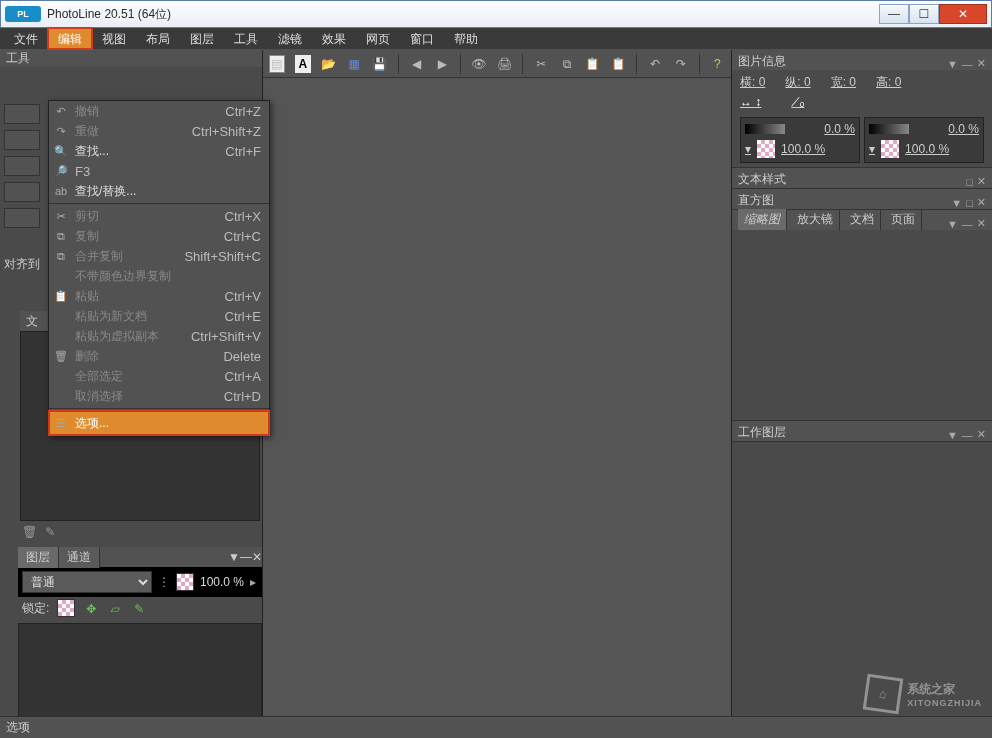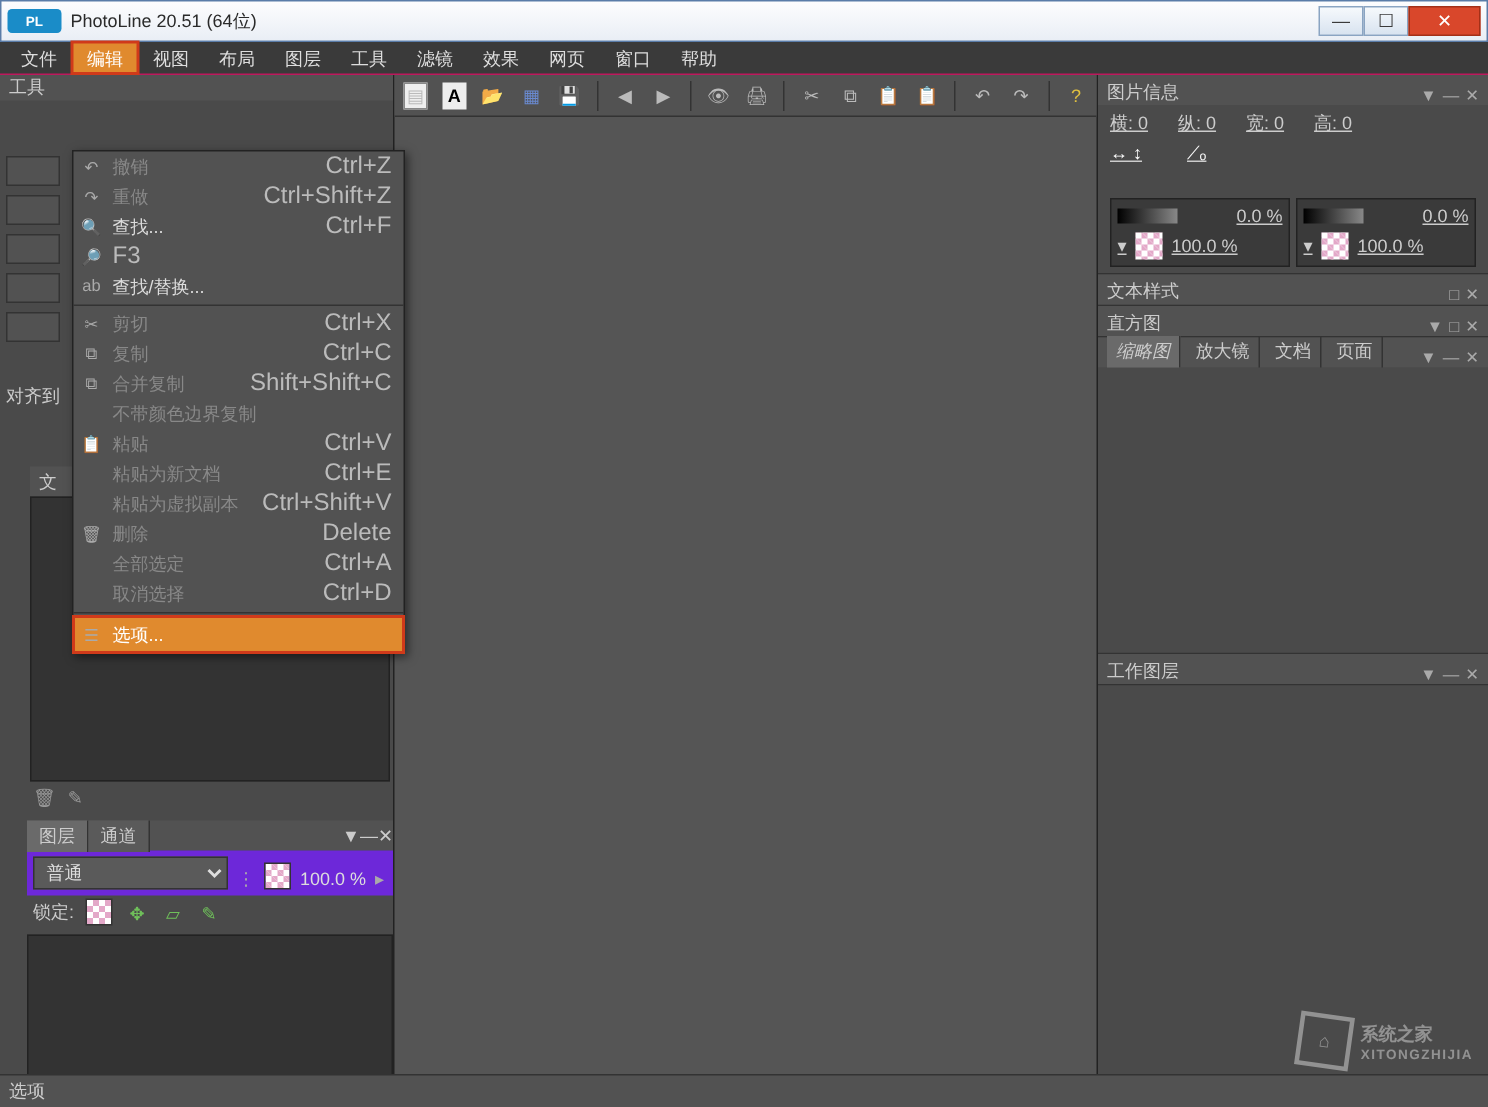--- a/index.html
+++ b/index.html
@@ -32,21 +32,21 @@
 .nav-panel .nav-hdr { height: 20px; background: #525252; display: flex; align-items: center; color: #ccc; padding: 0 6px; }
 .nav-panel .nav-body { height: 190px; background: #333; border: 1px solid #222; }
 .panel-footer-icons { display: flex; gap: 8px; padding: 4px 2px; color: #999; }
 
 
 .layer-panel { margin-left: 18px; width: 244px; margin-top: 4px; }
 .layer-panel .lp-tabs { height: 20px; background: #525252; display: flex; align-items: center; color: #ccc; }
 .layer-panel .lp-tabs .tab { padding: 2px 8px; background: #5a5a5a; border-right: 1px solid #333; }
 .layer-panel .lp-tabs .tab.active { background: #6a6a6a; }
 .layer-panel .lp-tabs .spacer { flex: 1; }
-.layer-panel .lp-row { display: flex; align-items: flex-end; padding: 4px; gap: 6px; background: #6d28d9; }
+.layer-panel .lp-row { display: flex; align-items: center; padding: 4px; gap: 6px; background: #000000; }
 .layer-panel select { background: #5a5a5a; color: #ddd; border: 1px solid #333; padding: 2px 4px; width: 130px; }
 .layer-panel .checker { width: 18px; height: 18px; background-image: linear-gradient(45deg,#e3a8c8 25%,transparent 25%,transparent 75%,#e3a8c8 75%),linear-gradient(45deg,#e3a8c8 25%,#fff 25%,#fff 75%,#e3a8c8 75%); background-size: 8px 8px; background-position: 0 0,4px 4px; border: 1px solid #333; }
 .layer-panel .opacity { color: #ddd; }
 .layer-panel .lock-row { display: flex; align-items: flex-end; gap: 8px; padding: 2px 4px; color: #ccc; }
 .layer-panel .lock-row .ic { width: 16px; height: 16px; display: flex; align-items: center; justify-content: center; color: #6fc05a; }
 .layer-panel .lp-body { height: 118px; background: #333; border: 1px solid #222; margin-top: 4px; }
 
 
 .center { flex: 1; background: #555; border-left: 1px solid #222; border-right: 1px solid #222; position: relative; }
 .toolbar2 { position: absolute; top: 0; left: 0; right: 0; height: 28px; background: #525252; display: flex; align-items: center; padding: 0 6px; gap: 10px; border-bottom: 1px solid #333; }
@@ -60,37 +60,37 @@
 
 .right-col { width: 260px; background: #4a4a4a; display: flex; flex-direction: column; }
 .panel { border-bottom: 1px solid #333; }
 .panel .phdr { height: 20px; background: #525252; display: flex; align-items: flex-end; color: #ccc; padding: 0 6px; gap: 4px; }
 .panel .phdr .pt { flex: 1; }
 .panel .phdr .pic { color: #aaa; font-size: 11px; }
 .img-info-body { padding: 4px 8px; color: #ccc; text-decoration: underline; }
 .img-info-body .row1 { display: flex; gap: 20px; }
 .img-info-body .row2 { display: flex; gap: 30px; align-items: center; margin-top: 4px; }
 .img-info-body .arrows { color: #fff; }
-.img-info-body .row3 { display: flex; gap: 4px; margin-top: 23px; }
+.img-info-body .row3 { display: flex; gap: 4px; margin-top: 8px; }
 .thumb-box { flex: 1; background: #3a3a3a; border: 1px solid #222; padding: 4px; display: flex; flex-direction: column; gap: 4px; }
 .thumb-box .tb-row { display: flex; align-items: center; justify-content: space-between; color: #ccc; }
 .thumb-box .grad { width: 40px; height: 10px; background: linear-gradient(to right,#000,#888); }
 .thumb-box .tb-row2 { display: flex; align-items: center; gap: 6px; color: #ccc; }
 .thumb-box .chk { width: 18px; height: 18px; background-image: linear-gradient(45deg,#e3a8c8 25%,transparent 25%,transparent 75%,#e3a8c8 75%),linear-gradient(45deg,#e3a8c8 25%,#fff 25%,#fff 75%,#e3a8c8 75%); background-size: 8px 8px; background-position: 0 0,4px 4px; }
 .thumb-tabs { background: #525252; display: flex; align-items: center; color: #ccc; }
 .thumb-tabs .tt { padding: 2px 6px; border-right: 1px solid #333; }
 .thumb-tabs .tt.active { background: #6a6a6a; font-style: italic; }
 .right-col .fill { flex: 1; background: #4a4a4a; }
 
 
 .dropdown { position: absolute; left: 48px; top: 50px; width: 222px; background: #525252; border: 1px solid #222; box-shadow: 2px 2px 6px rgba(0,0,0,0.5); z-index: 100; }
 .dropdown .dmi { display: flex; align-items: center; height: 20px; padding: 0 8px 0 26px; color: #ddd; position: relative; }
 .dropdown .dmi .icon { position: absolute; left: 4px; width: 16px; text-align: center; color: #aaa; font-size: 11px; }
 .dropdown .dmi .lbl { flex: 1; }
-.dropdown .dmi .sc { color: #bbb; font-size: 16px; }
+.dropdown .dmi .sc { color: #bbb; font-size: 13px; }
 .dropdown .dmi.disabled { color: #888; }
 .dropdown .dmi.highlighted { background: #e08a2e; color: #fff; outline: 2px solid #d03a1a; outline-offset: -1px; height: 24px; }
 .dropdown .dsep { height: 1px; background: #333; margin: 2px 0; }
 
 
 .statusbar { position: absolute; bottom: 0; left: 0; right: 0; height: 22px; background: #525252; border-top: 1px solid #333; display: flex; align-items: center; color: #ccc; padding: 0 6px; }
 .watermark { position: absolute; right: 10px; bottom: 26px; color: rgba(255,255,255,0.4); font-size: 20px; font-weight: bold; display: flex; align-items: center; gap: 6px; }
 .watermark .wicon { width: 36px; height: 36px; border: 3px solid rgba(255,255,255,0.4); transform: rotate(8deg); display: flex; align-items: center; justify-content: center; }
 </style>
 </head>

